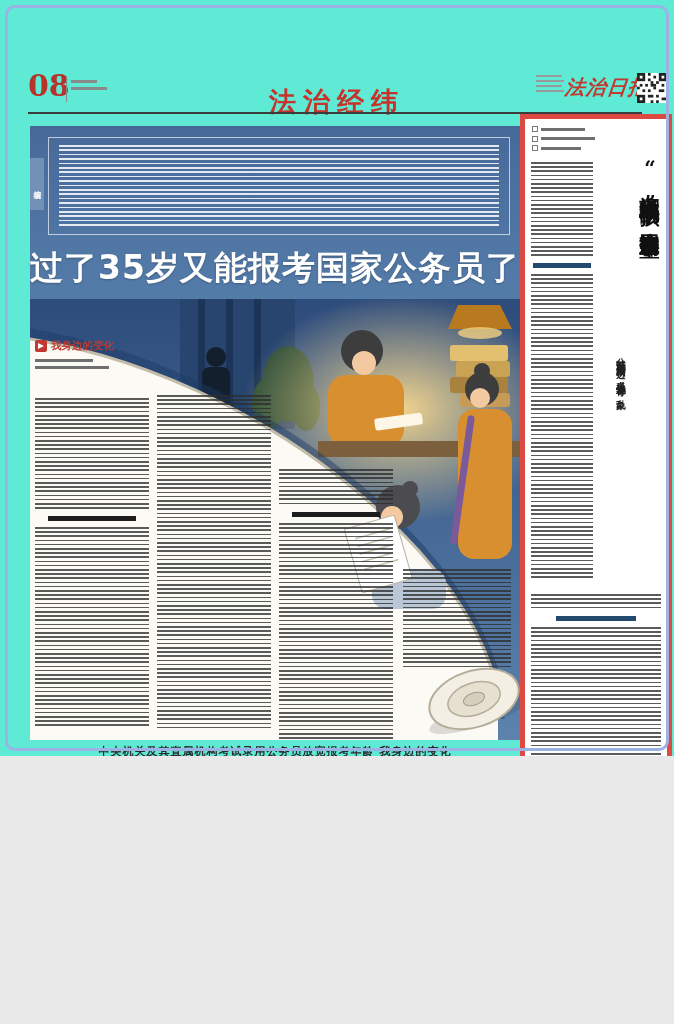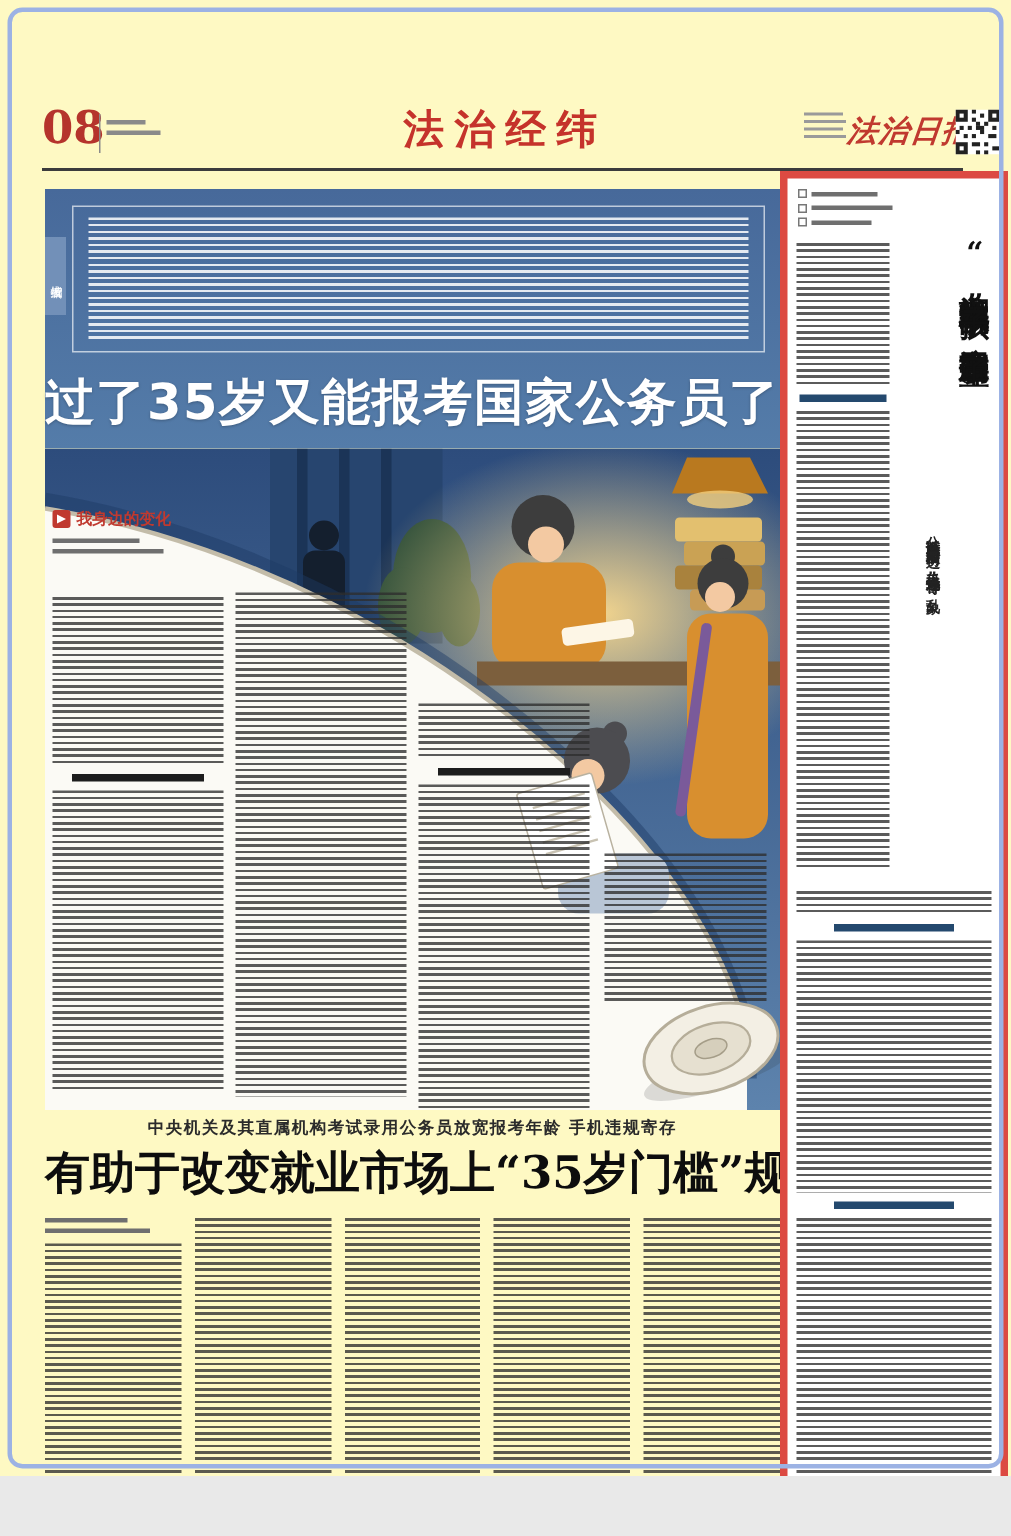--- a/index.html
+++ b/index.html
@@ -1,25 +1,25 @@
 <!DOCTYPE html>
 <html><head>
 <meta charset="utf-8">
 <style>
   html,body{margin:0;padding:0;background:#e9e9e9;}
-  .stage{position:relative;width:674px;height:984px;background:#fef9c3;overflow:hidden;
+  .stage{position:relative;width:674px;height:756px;background:#5eead4;overflow:hidden;
          font-family:"DejaVu Sans",sans-serif;}
   .frame{position:absolute;inset:5px;border:3px solid #9cb2e4;border-radius:10px;pointer-events:none;}
 
   
   .page-num{position:absolute;left:28px;top:68px;font:700 30px "DejaVu Serif",serif;color:#b5342c;}
   .pn-divider{position:absolute;left:66px;top:76px;width:1px;height:26px;background:#8a8a8a;}
   .dateline{position:absolute;left:71px;top:80px;}
   .dateline .bar{background:#8a8a8a;}
-  .section-title{position:absolute;left:50%;top:68px;transform:translateX(-50%);
+  .section-title{position:absolute;left:50%;top:84px;transform:translateX(-50%);
     font:700 27px "DejaVu Serif",serif;color:#c5332b;letter-spacing:7px;white-space:nowrap;}
   .credits{position:absolute;left:536px;top:75px;}
   .credits .bar{background:#9a9a9a;}
   .masthead{position:absolute;left:565px;top:74px;font:700 italic 20px "DejaVu Serif",serif;
     color:#c0392f;transform:skewX(-6deg);letter-spacing:1px;white-space:nowrap;}
   .qr{position:absolute;left:637px;top:73px;width:30px;height:30px;}
   .header-rule{position:absolute;left:28px;top:112px;width:614px;height:2px;background:#3c3c3c;}
 
   
   .bar{height:3px;margin-bottom:4px;}
@@ -245,21 +245,21 @@
       <div class="sim" style="height:37px"></div>
       <div class="subhead-bar"></div>
       <div class="sim" style="height:216px"></div>
     </div>
     <div class="fcol" style="left:373px;top:270px;width:108px">
       <div class="sim" style="height:100px"></div>
     </div>
   </div>
 
   <div class="bottom-art">
-    <div class="kicker">中央机关及其直属机构考试录用公务员放宽报考年龄 手机违规寄存</div>
+    <div class="kicker">中央机关及其直属机构考试录用公务员放宽报考年龄 我身边的变化</div>
     <div class="big-headline">有助于改变就业市场上“35岁门槛”规则</div>
     <div class="cols">
       <div class="col">
         <div class="bar" style="width:55px;background:#6f6f6f"></div>
         <div class="bar" style="width:70px;background:#6f6f6f;margin-bottom:7px"></div>
         <div class="sim"></div>
       </div>
       <div class="col">
           <div class="sim"></div>
         </div>

